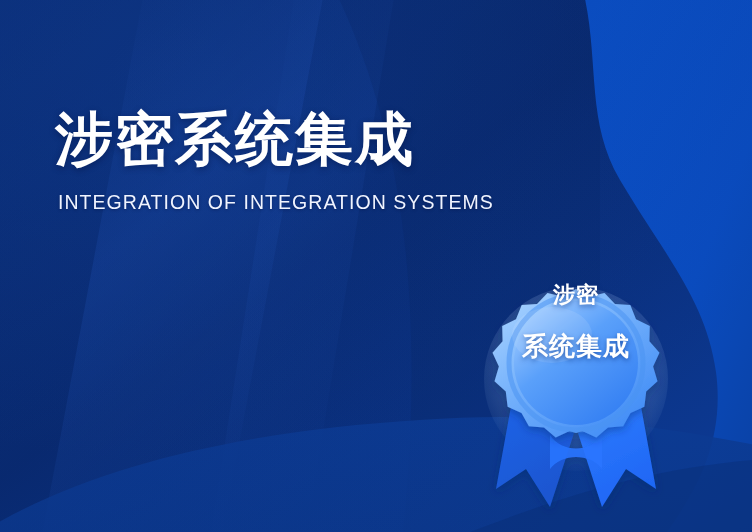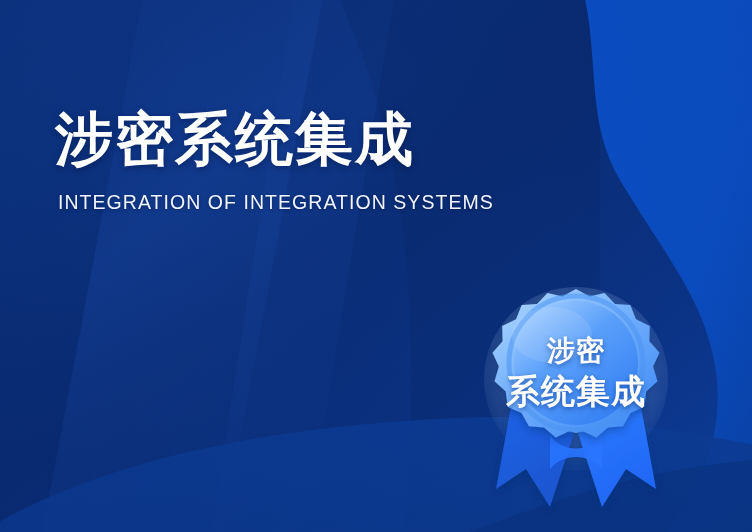--- a/index.html
+++ b/index.html
@@ -80,27 +80,26 @@
     pointer-events: none;
   }
   .badge-line {
     color: #ffffff;
     font-weight: 700;
     text-shadow: 0 2px 5px rgba(5, 40, 120, 0.55);
     letter-spacing: 1px;
     white-space: nowrap;
   }
   .badge-line-1 {
-    font-size: 28px;
-    margin-top: 52px;
+    font-size: 22px;
     line-height: 1.12;
   }
   .badge-line-2 {
-    font-size: 34px;
-    margin-top: 6px;
+    font-size: 26px;
+    margin-top: 24px;
     line-height: 1.12;
   }
 </style>
 </head>
 <body>
 
 <div id="banner">
 
   <svg class="bg-layer" viewBox="0 0 752 532" preserveAspectRatio="none">
     <defs>

